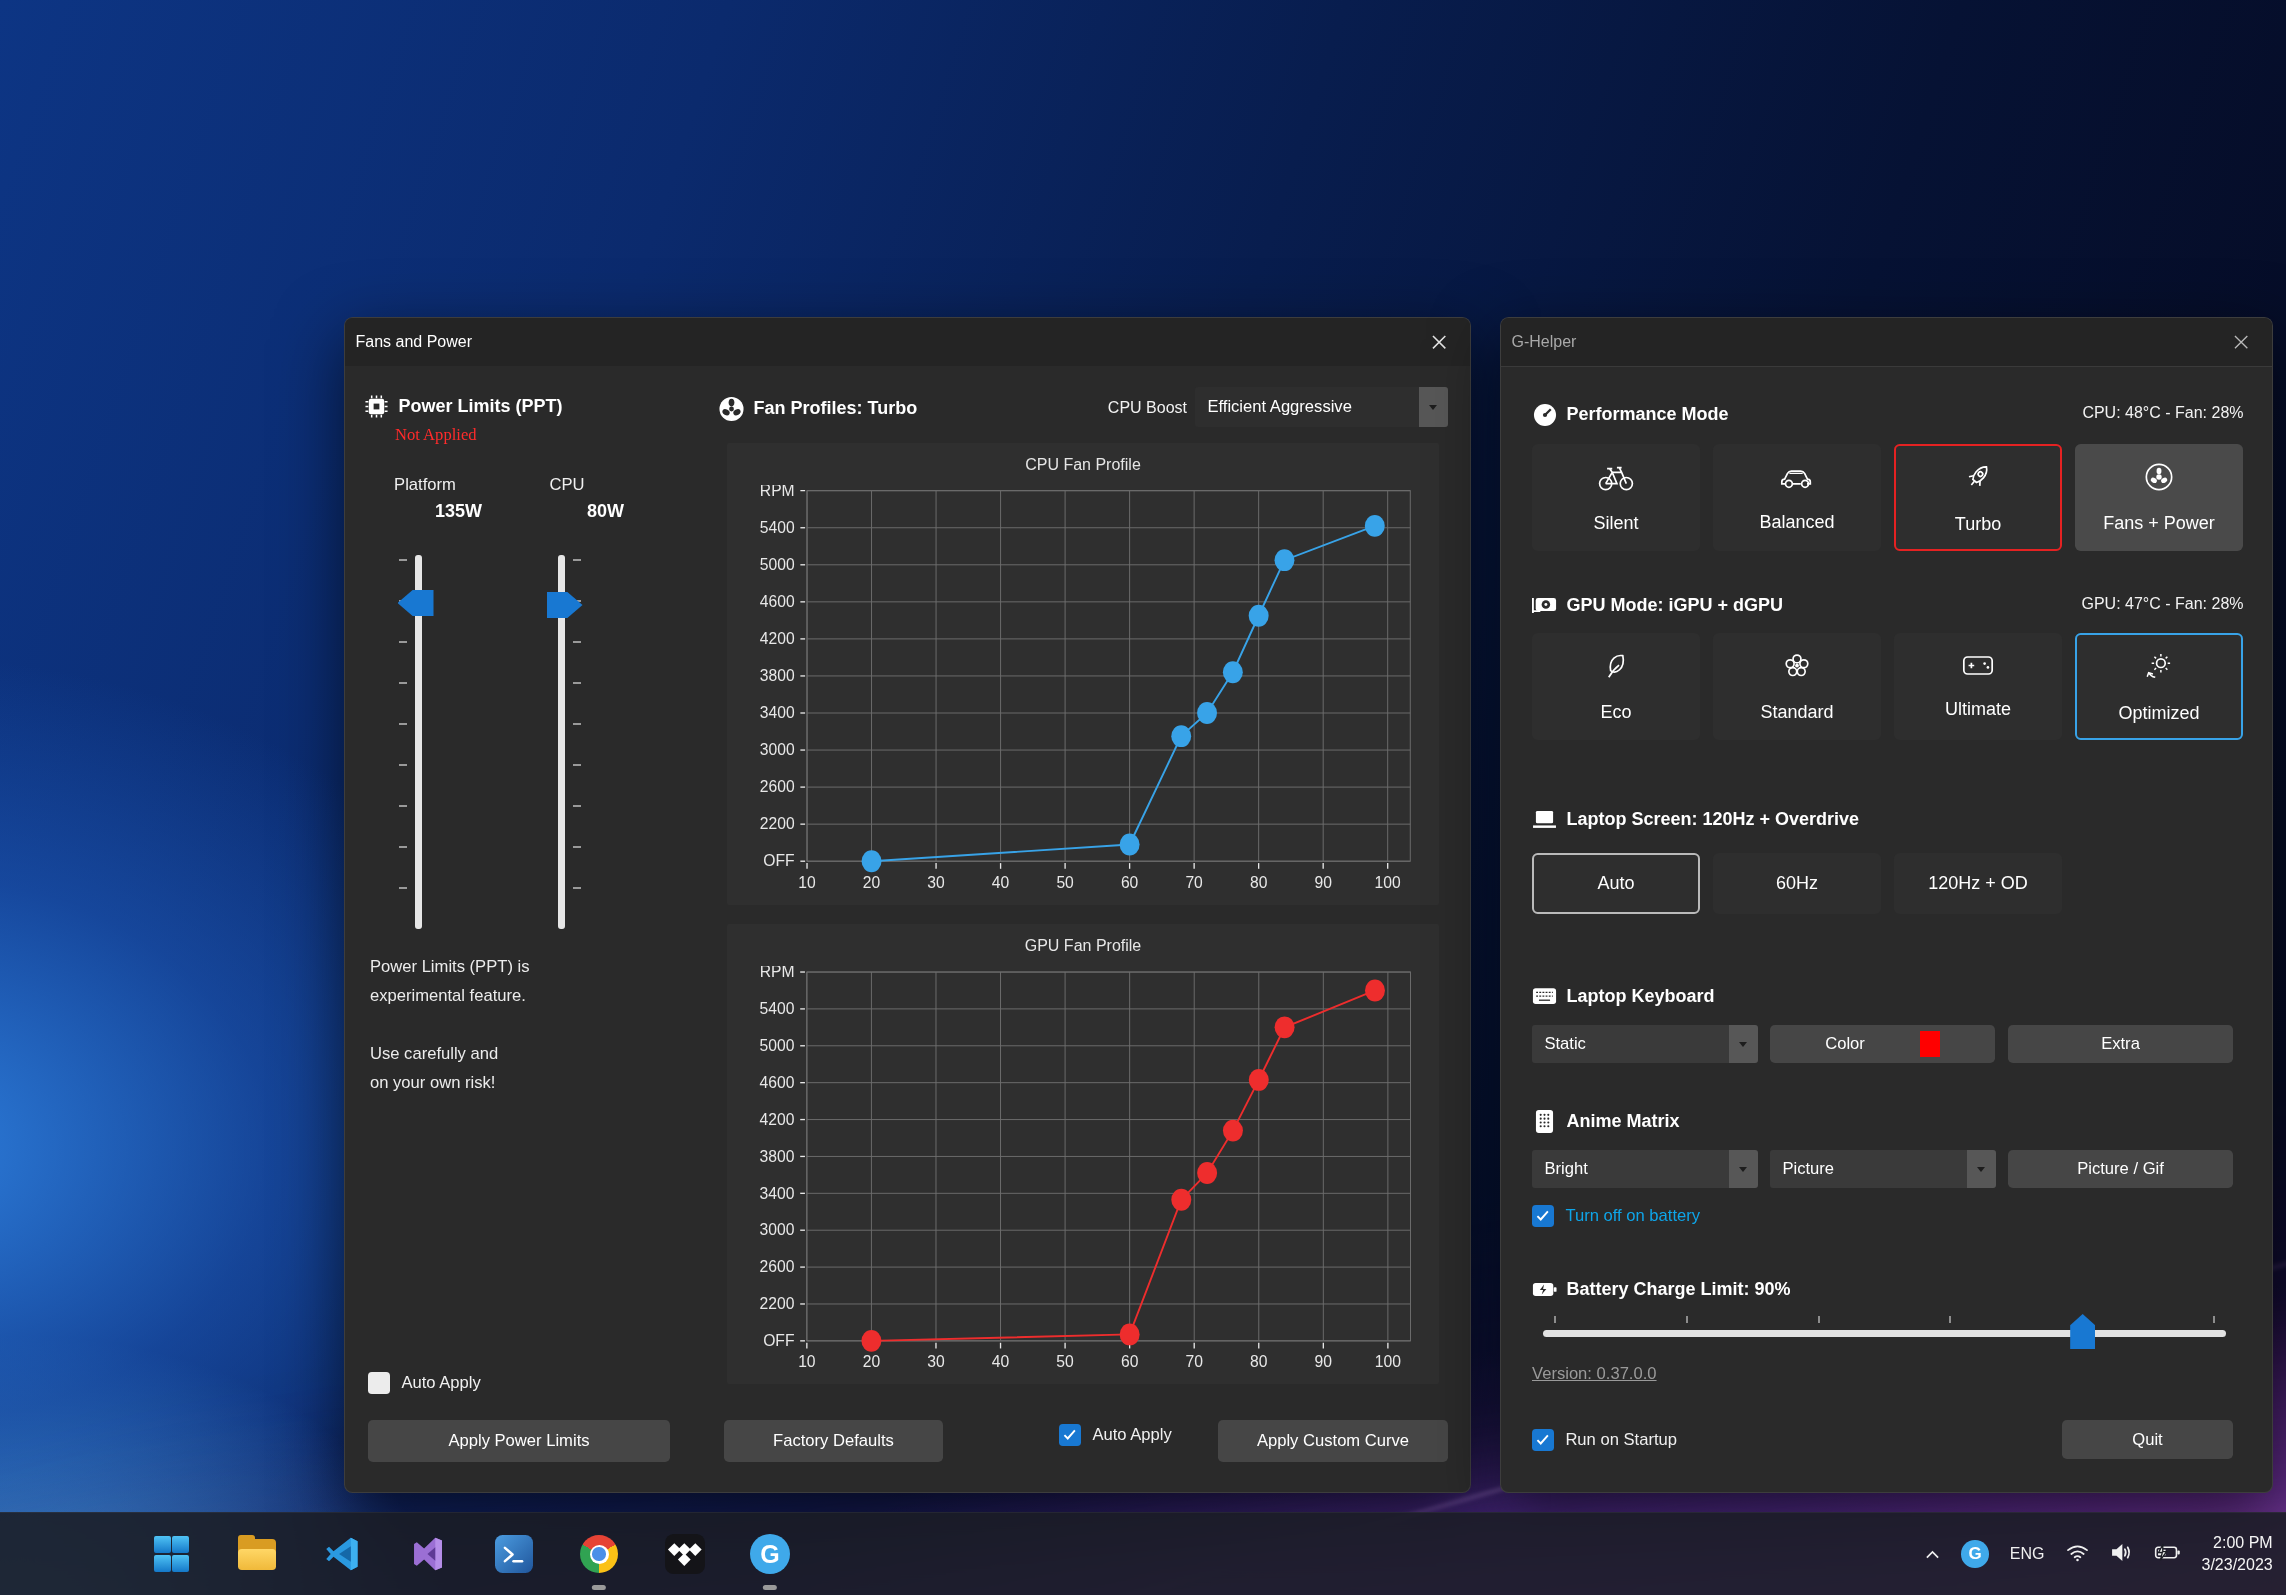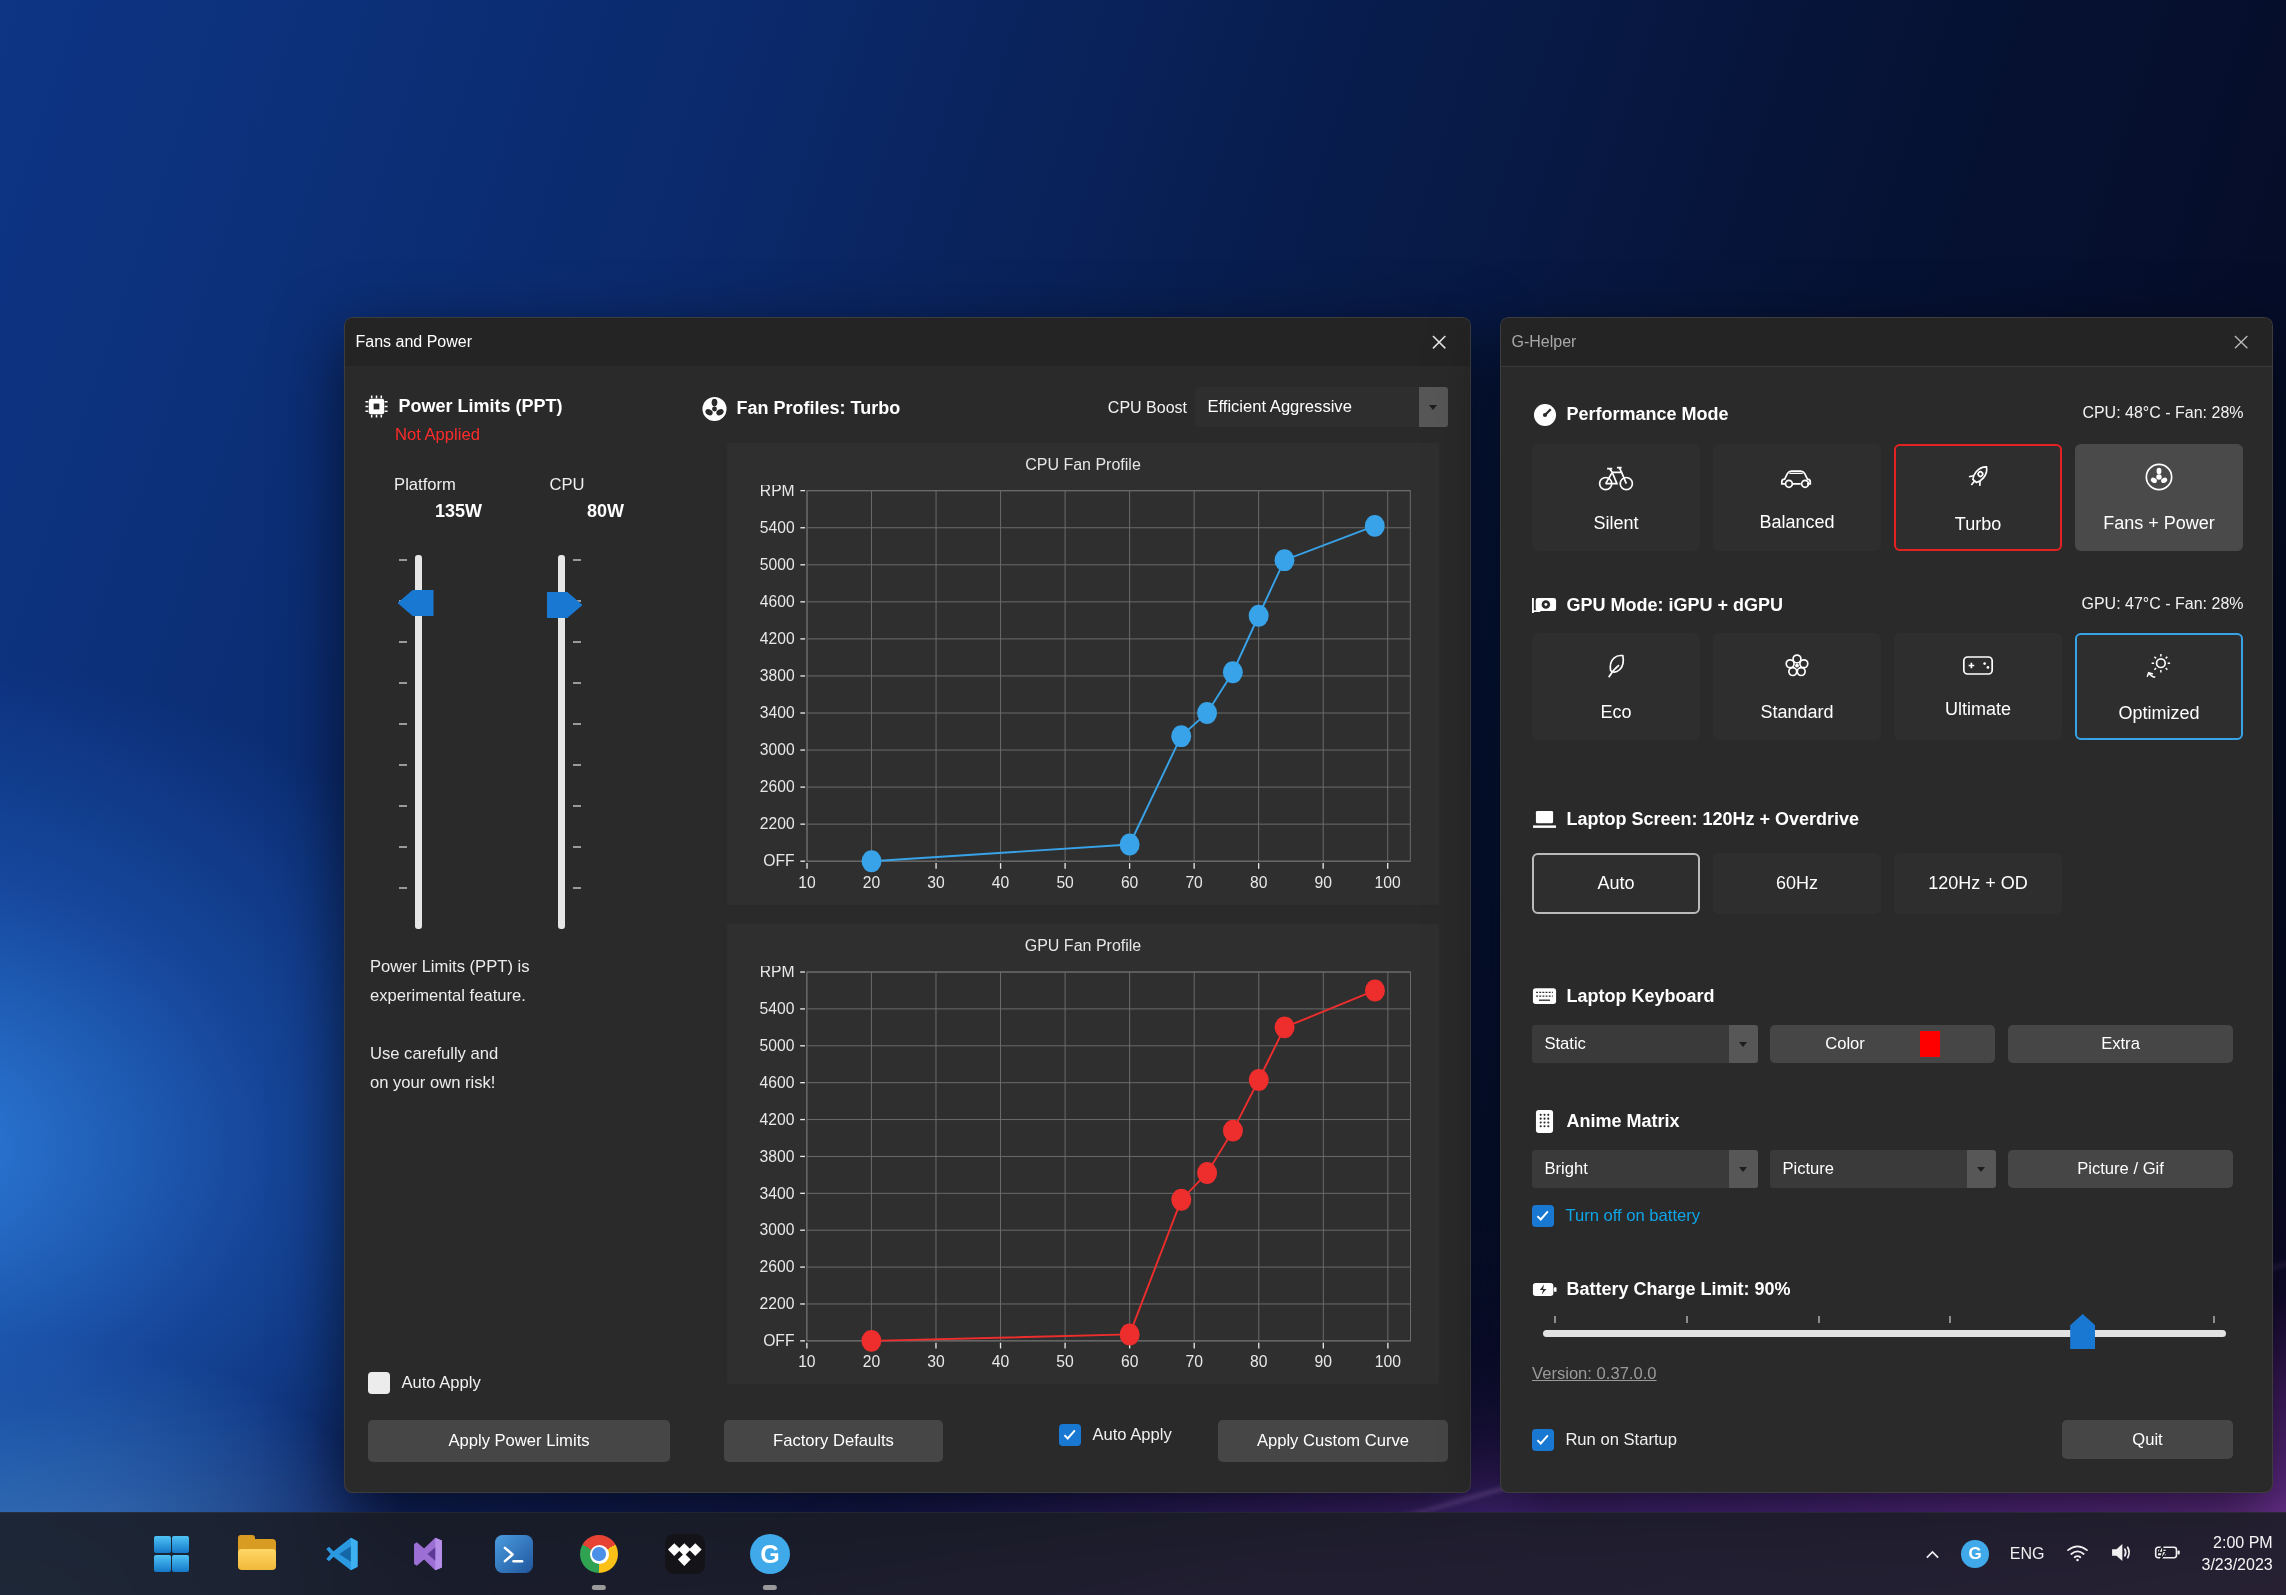--- a/index.html
+++ b/index.html
@@ -167,21 +167,21 @@
       <svg width="25" height="25" viewBox="0 0 26 26">
         <rect x="5" y="5" width="16" height="16" rx="2" fill="#fff"></rect>
         <rect x="10" y="10" width="6" height="6" fill="#2a2a2a"></rect>
         <g stroke="#fff" stroke-width="1.6">
           <path d="M8 1.5v3 M13 1.5v3 M18 1.5v3 M8 21.5v3 M13 21.5v3 M18 21.5v3 M1.5 8h3 M1.5 13h3 M1.5 18h3 M21.5 8h3 M21.5 13h3 M21.5 18h3"></path>
         </g>
       </svg>
     </span>
     <span>Power Limits (PPT)</span>
   </div>
-  <div class="abs" id="pl-status" style="left:50px; top:107px;">Not Applied</div>
+  <div class="abs" id="pl-status" style="left:50px; top:107px;font-family:Liberation Serif, serif;">Not Applied</div>
 
   <div class="abs pl-col-label" style="left:23px; top:157px; width:114px;">Platform</div>
   <div class="abs pl-col-value" style="left:23px; top:183px; width:114px;">135W</div>
   <div class="abs pl-col-label" style="left:165px; top:157px; width:114px;">CPU</div>
   <div class="abs pl-col-value" style="left:165px; top:183px; width:114px;">80W</div>
 
   <div class="abs vslider" style="left:45px; top:237px;">
     <div class="v-track"></div>
     <div class="v-ticks left-side"></div>
     <div class="v-thumb point-left" style="top: 12.7%;"></div>
@@ -199,21 +199,21 @@
     <div class="warn-line">Use carefully and</div>
     <div class="warn-line">on your own risk!</div>
   </div>
 
   <div class="abs cb-row" style="left:23px; top:1054px;">
     <span class="cb-box cb-unchecked"></span>
     <span class="cb-label">Auto Apply</span>
   </div>
   <button class="btn abs" style="left:23px; top:1102px; width:302px; height:42px;">Apply Power Limits</button>
 
-  <div class="abs heading-row" style="left:357px; top:78px;">
+  <div class="abs heading-row" style="left:374px; top:78px;">
     <span class="sec-icon">
       <svg width="26" height="26" viewBox="0 0 27 27">
         <circle cx="13.5" cy="13.5" r="13" fill="#fff"></circle>
         <circle cx="13.5" cy="13.5" r="2.6" fill="#2a2a2a"></circle>
         <g fill="#2a2a2a">
           <ellipse cx="13.5" cy="6.6" rx="3.1" ry="4.1"></ellipse>
           <ellipse cx="7.6" cy="17" rx="3.1" ry="4.1" transform="rotate(120 7.6 17)"></ellipse>
           <ellipse cx="19.4" cy="17" rx="3.1" ry="4.1" transform="rotate(-120 19.4 17)"></ellipse>
         </g>
       </svg>

